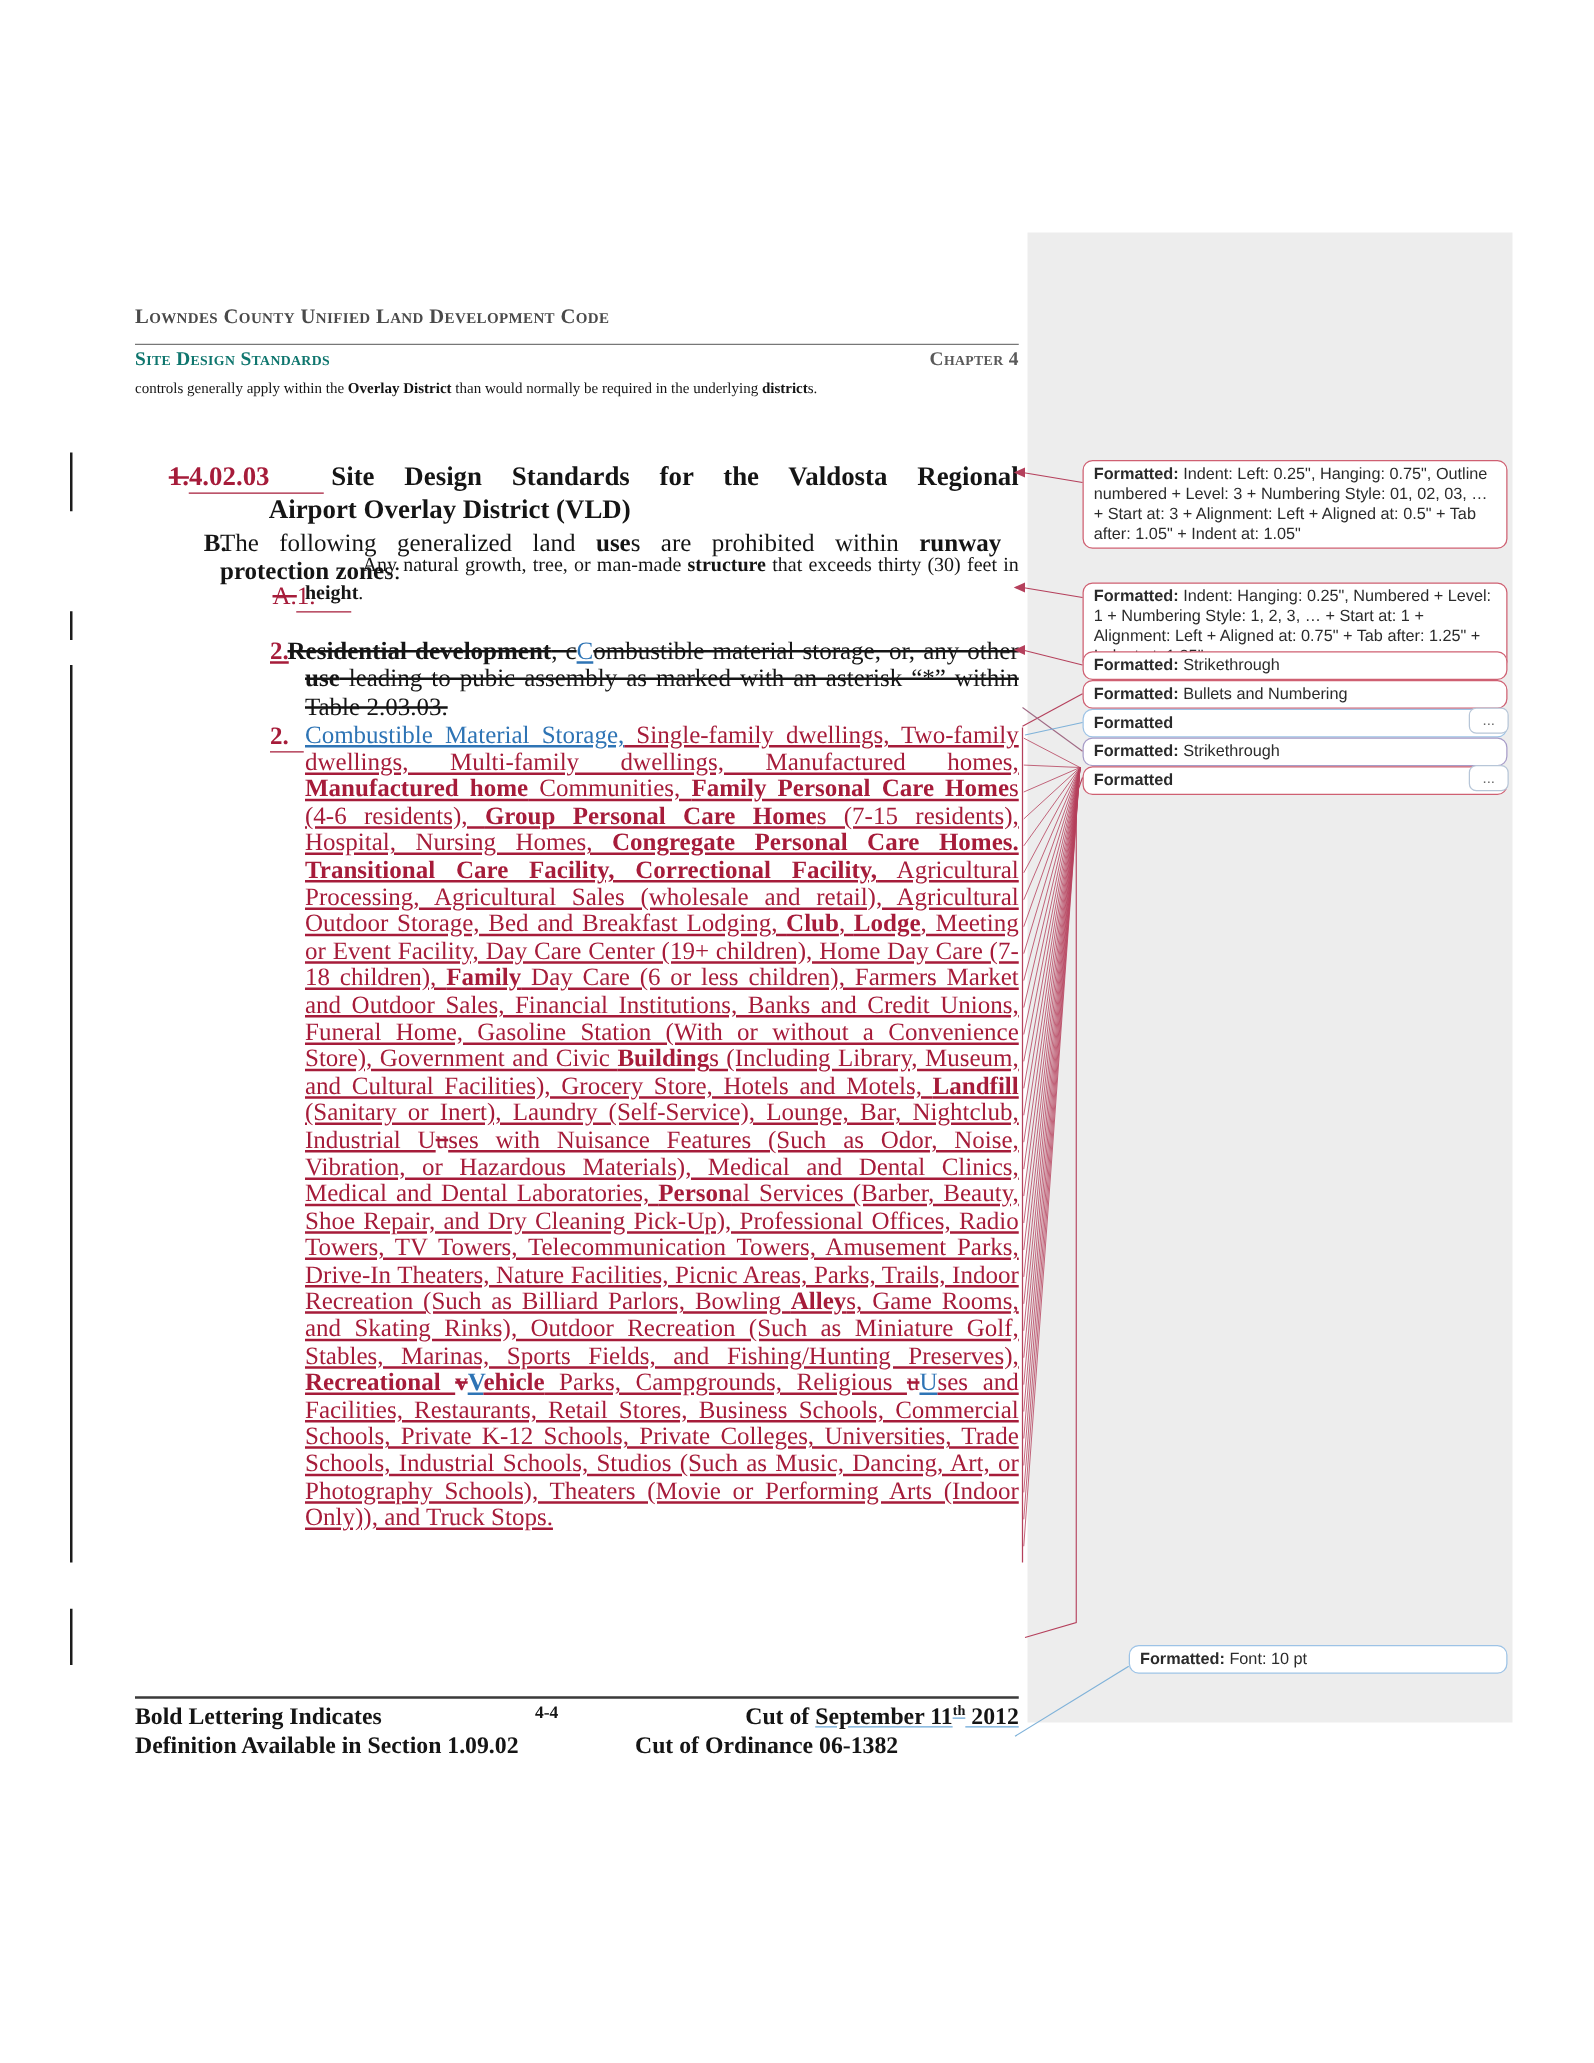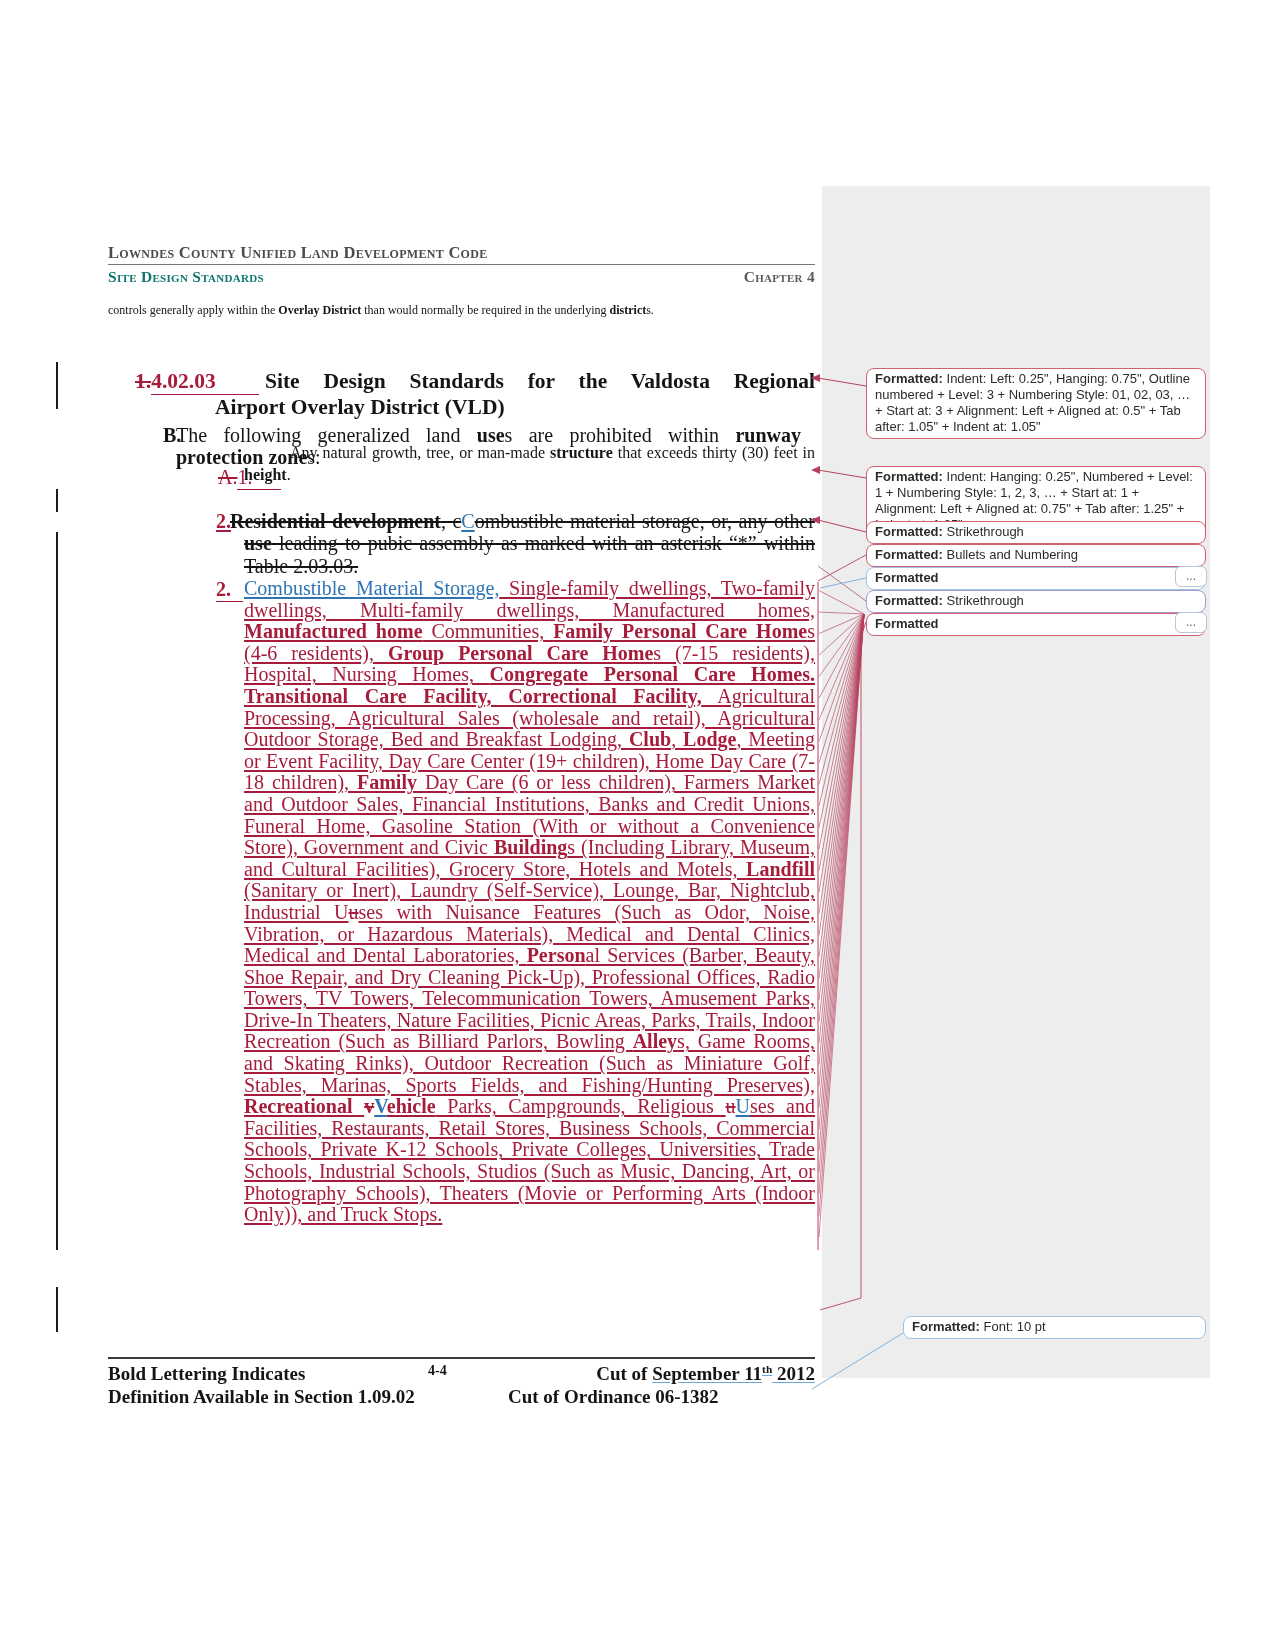--- a/index.html
+++ b/index.html
@@ -36,21 +36,21 @@
   .gray-panel{position:absolute;left:822px;top:186px;width:388px;height:1192px;background:#ededed}
   svg.connectors{position:absolute;left:0;top:0;pointer-events:none}
   .hang{padding-left:14px;text-indent:-14px}
 </style>
 </head>
 <body>
 
 <div class="gray-panel"></div>
 
 <div class="abs" style="left:108px;top:243px;width:707px">
-  <div class="smallcaps" style="font-size:16.5px;border-bottom:1.5px solid #777;padding-bottom:1px">Lowndes County Unified Land Development Code</div>
+  <div class="smallcaps" style="font-size:16.5px;border-bottom:1.5px solid #777;padding-bottom:12px">Lowndes County Unified Land Development Code</div>
   <div style="display:flex;justify-content:space-between;margin-top:3px">
     <span class="smallcaps" style="font-size:15.5px;color:#0f766e">Site Design Standards</span>
     <span class="smallcaps" style="font-size:15.5px;color:#5a5a5a">Chapter 4</span>
   </div>
 </div>
 
 <div class="abs just" style="left:108px;top:297px;width:707px;font-size:12px;line-height:26.5px"><span>controls generally apply within the </span><span class="b">Overlay District</span><span> than would normally be required in the underlying </span><span class="b">district</span><span>s.</span></div>
 
 <div class="abs" style="left:135px;top:369px;font-size:21.5px;font-weight:bold">
   <span class="dr">1.</span><span class="ufill" style="width:108px;color:#a61c3a">4.02.03</span>

